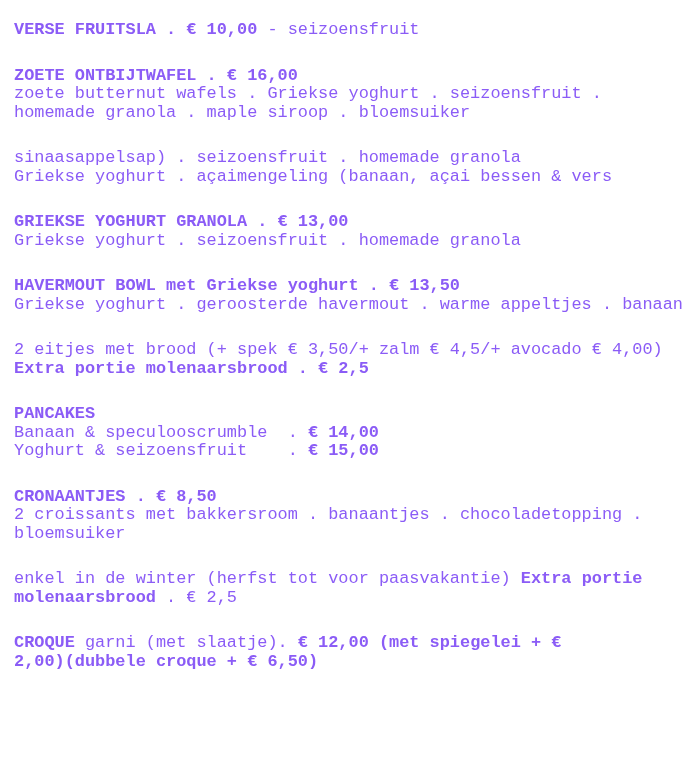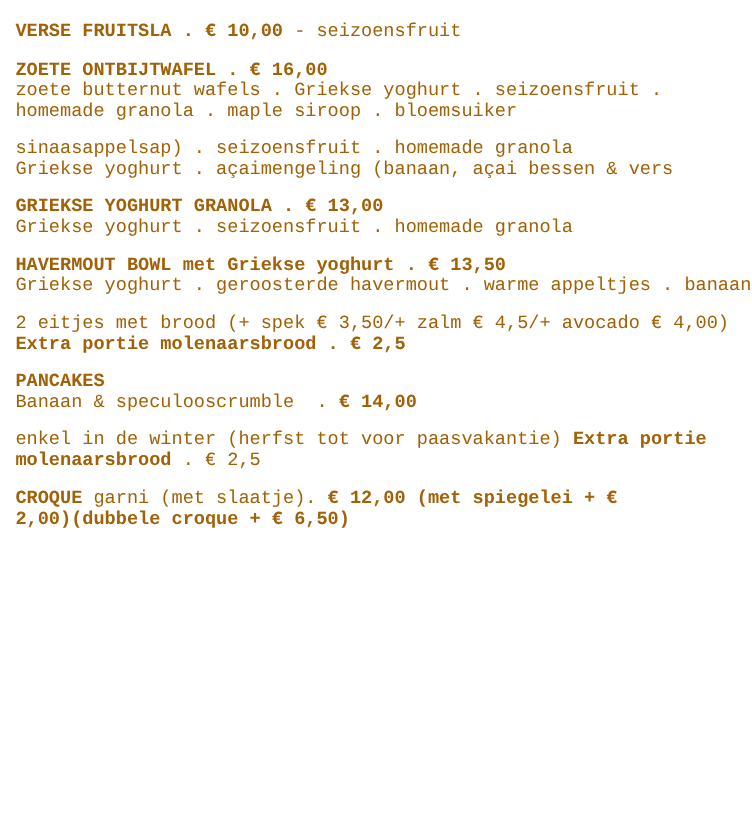--- a/index.html
+++ b/index.html
@@ -11,24 +11,24 @@
     overflow: hidden;
   }
   .menu-page {
     box-sizing: border-box;
     width: 564px;
     height: 760px;
     padding: 21px 2px 0 14px;
     font-family: "Liberation Mono", "DejaVu Sans Mono", monospace;
     font-size: 16.9px;
     line-height: 18.5px;
-    color: #a16207;
+    color: #8b5cf6;
   }
   .menu-item + .menu-item {
-    margin-top: 16px; 
+    margin-top: 27px; 
   }
   .menu-line {
     white-space: pre;
   }
   .seg-b {
     font-weight: bold;
   }
   .seg-r {
     font-weight: normal;
   }
@@ -58,20 +58,26 @@
         <div class="menu-line"><span class="seg-b">HAVERMOUT BOWL met Griekse yoghurt . € 13,50</span></div>
         <div class="menu-line"><span class="seg-r">Griekse yoghurt . geroosterde havermout . warme appeltjes . banaan</span></div>
       </div>
       <div class="menu-item">
         <div class="menu-line"><span class="seg-r">2 eitjes met brood (+ spek € 3,50/+ zalm € 4,5/+ avocado € 4,00)</span></div>
         <div class="menu-line"><span class="seg-b">Extra portie molenaarsbrood . € 2,5</span></div>
       </div>
       <div class="menu-item">
         <div class="menu-line"><span class="seg-b">PANCAKES</span></div>
         <div class="menu-line"><span class="seg-r">Banaan &amp; speculooscrumble  . </span><span class="seg-b">€ 14,00</span></div>
+        <div class="menu-line"><span class="seg-r">Yoghurt &amp; seizoensfruit    . </span><span class="seg-b">€ 15,00</span></div>
+      </div>
+      <div class="menu-item">
+        <div class="menu-line"><span class="seg-b">CRONAANTJES . € 8,50</span></div>
+        <div class="menu-line"><span class="seg-r">2 croissants met bakkersroom . banaantjes . chocoladetopping .</span></div>
+        <div class="menu-line"><span class="seg-r">bloemsuiker</span></div>
       </div>
       <div class="menu-item">
         <div class="menu-line"><span class="seg-r">enkel in de winter (herfst tot voor paasvakantie) </span><span class="seg-b">Extra portie</span></div>
         <div class="menu-line"><span class="seg-b">molenaarsbrood</span><span class="seg-r"> . € 2,5</span></div>
       </div>
       <div class="menu-item">
         <div class="menu-line"><span class="seg-b">CROQUE</span><span class="seg-r"> garni (met slaatje). </span><span class="seg-b">€ 12,00 (met spiegelei + €</span></div>
         <div class="menu-line"><span class="seg-b">2,00)(dubbele croque + € 6,50)</span></div>
       </div>
     </div>

